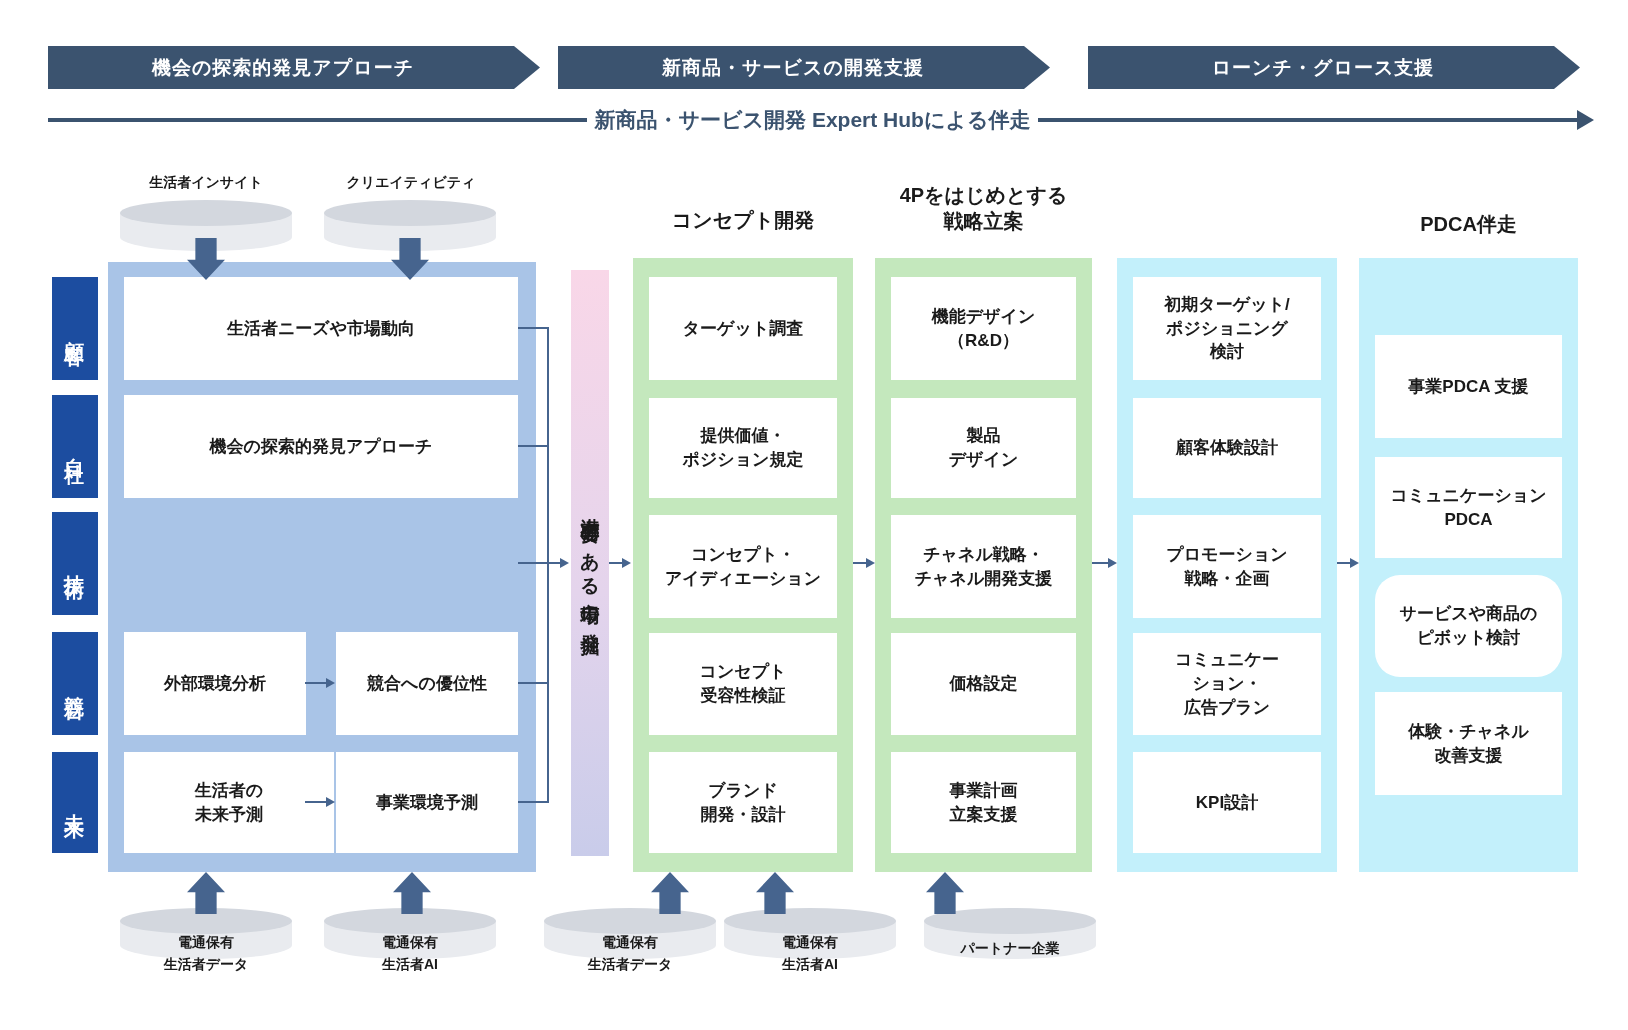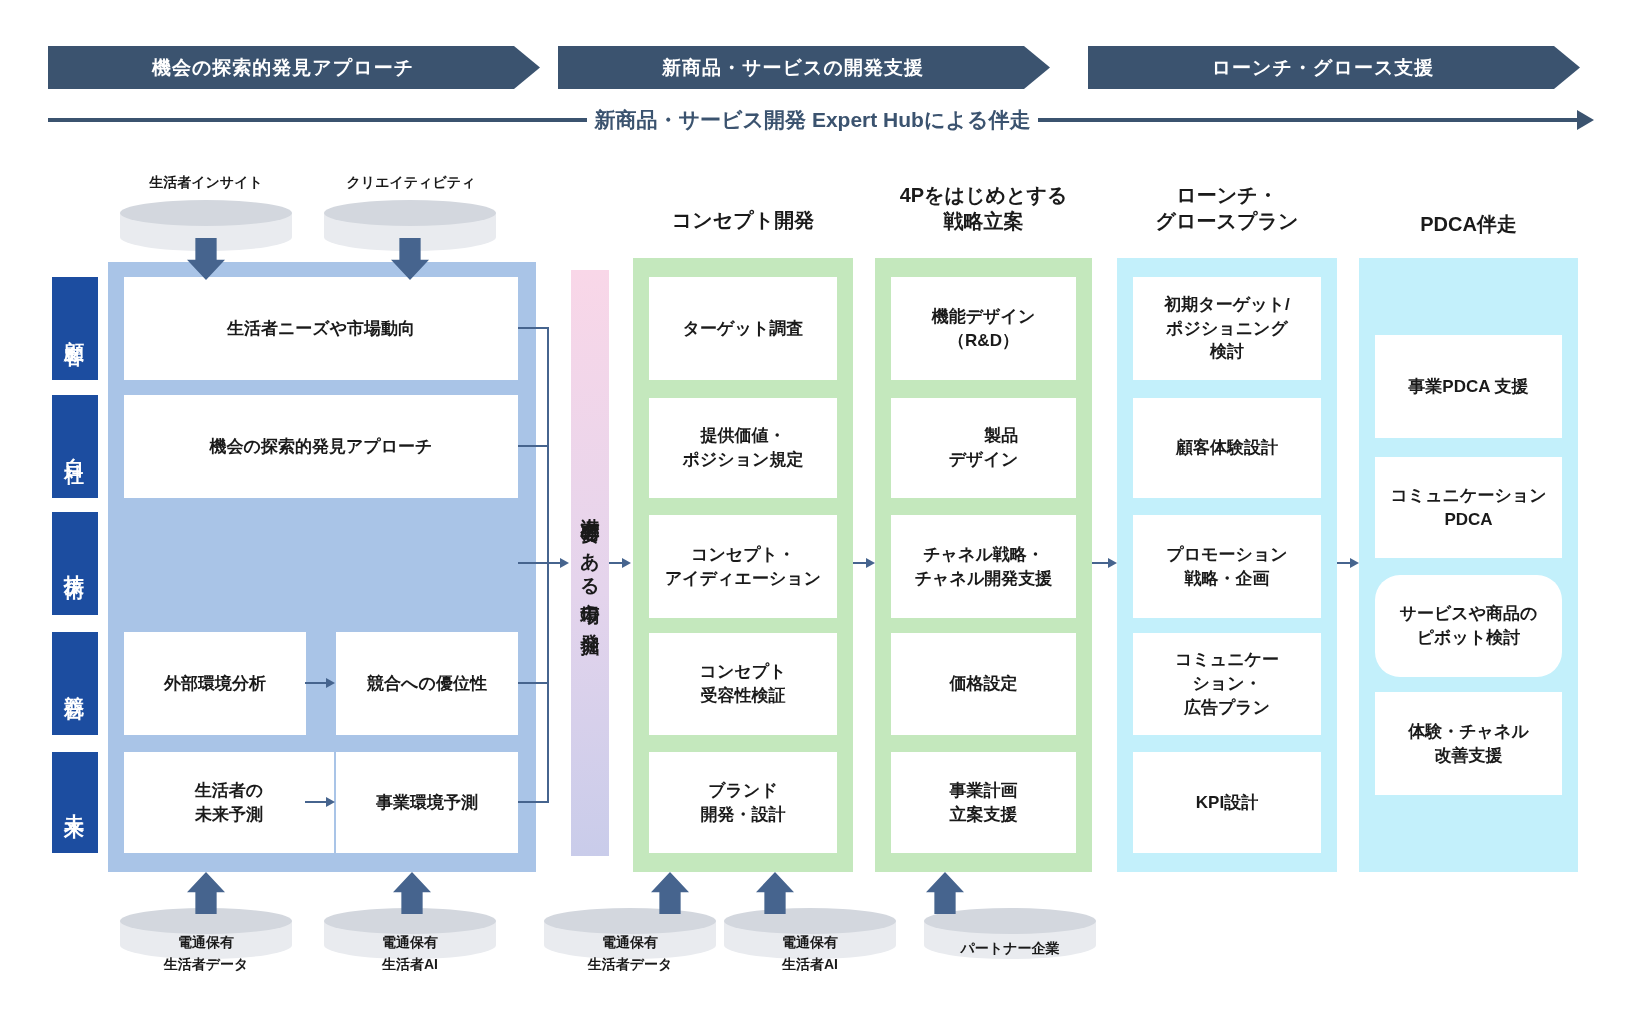--- a/index.html
+++ b/index.html
@@ -126,31 +126,29 @@
 受容性検証</div>
   <div class="wbox" style="left:649px;top:752px;width:188px;height:101px;">ブランド
 開発・設計</div>
   <div class="tarrow" style="left:853px;top:562px;width:13px;"></div>
 
   <div class="colhead" style="left:875px;top:182px;width:217px;">4Pをはじめとする
 戦略立案</div>
   <div class="panel" style="left:875px;top:258px;width:217px;height:614px;background:#c4e8bd;"></div>
   <div class="wbox" style="left:891px;top:277px;width:185px;height:103px;">機能デザイン
 （R&amp;D）</div>
-  <div class="wbox" style="left:891px;top:398px;width:185px;height:100px;text-align:right;">製品
+  <div class="wbox" style="left:891px;top:398px;width:185px;height:100px;">製品
 デザイン</div>
   <div class="wbox" style="left:891px;top:515px;width:185px;height:103px;">チャネル戦略・
 チャネル開発支援</div>
   <div class="wbox" style="left:891px;top:633px;width:185px;height:102px;">価格設定</div>
   <div class="wbox" style="left:891px;top:752px;width:185px;height:101px;">事業計画
 立案支援</div>
   <div class="tarrow" style="left:1092px;top:562px;width:16px;"></div>
 
-  <div class="colhead" style="left:1117px;top:182px;width:220px;">ローンチ・
-グロースプラン</div>
   <div class="panel" style="left:1117px;top:258px;width:220px;height:614px;background:#c3f0fb;"></div>
   <div class="wbox" style="left:1133px;top:277px;width:188px;height:103px;">初期ターゲット/
 ポジショニング
 検討</div>
   <div class="wbox" style="left:1133px;top:398px;width:188px;height:100px;">顧客体験設計</div>
   <div class="wbox" style="left:1133px;top:515px;width:188px;height:103px;">プロモーション
 戦略・企画</div>
   <div class="wbox" style="left:1133px;top:633px;width:188px;height:102px;">コミュニケー
 ション・
 広告プラン</div>

